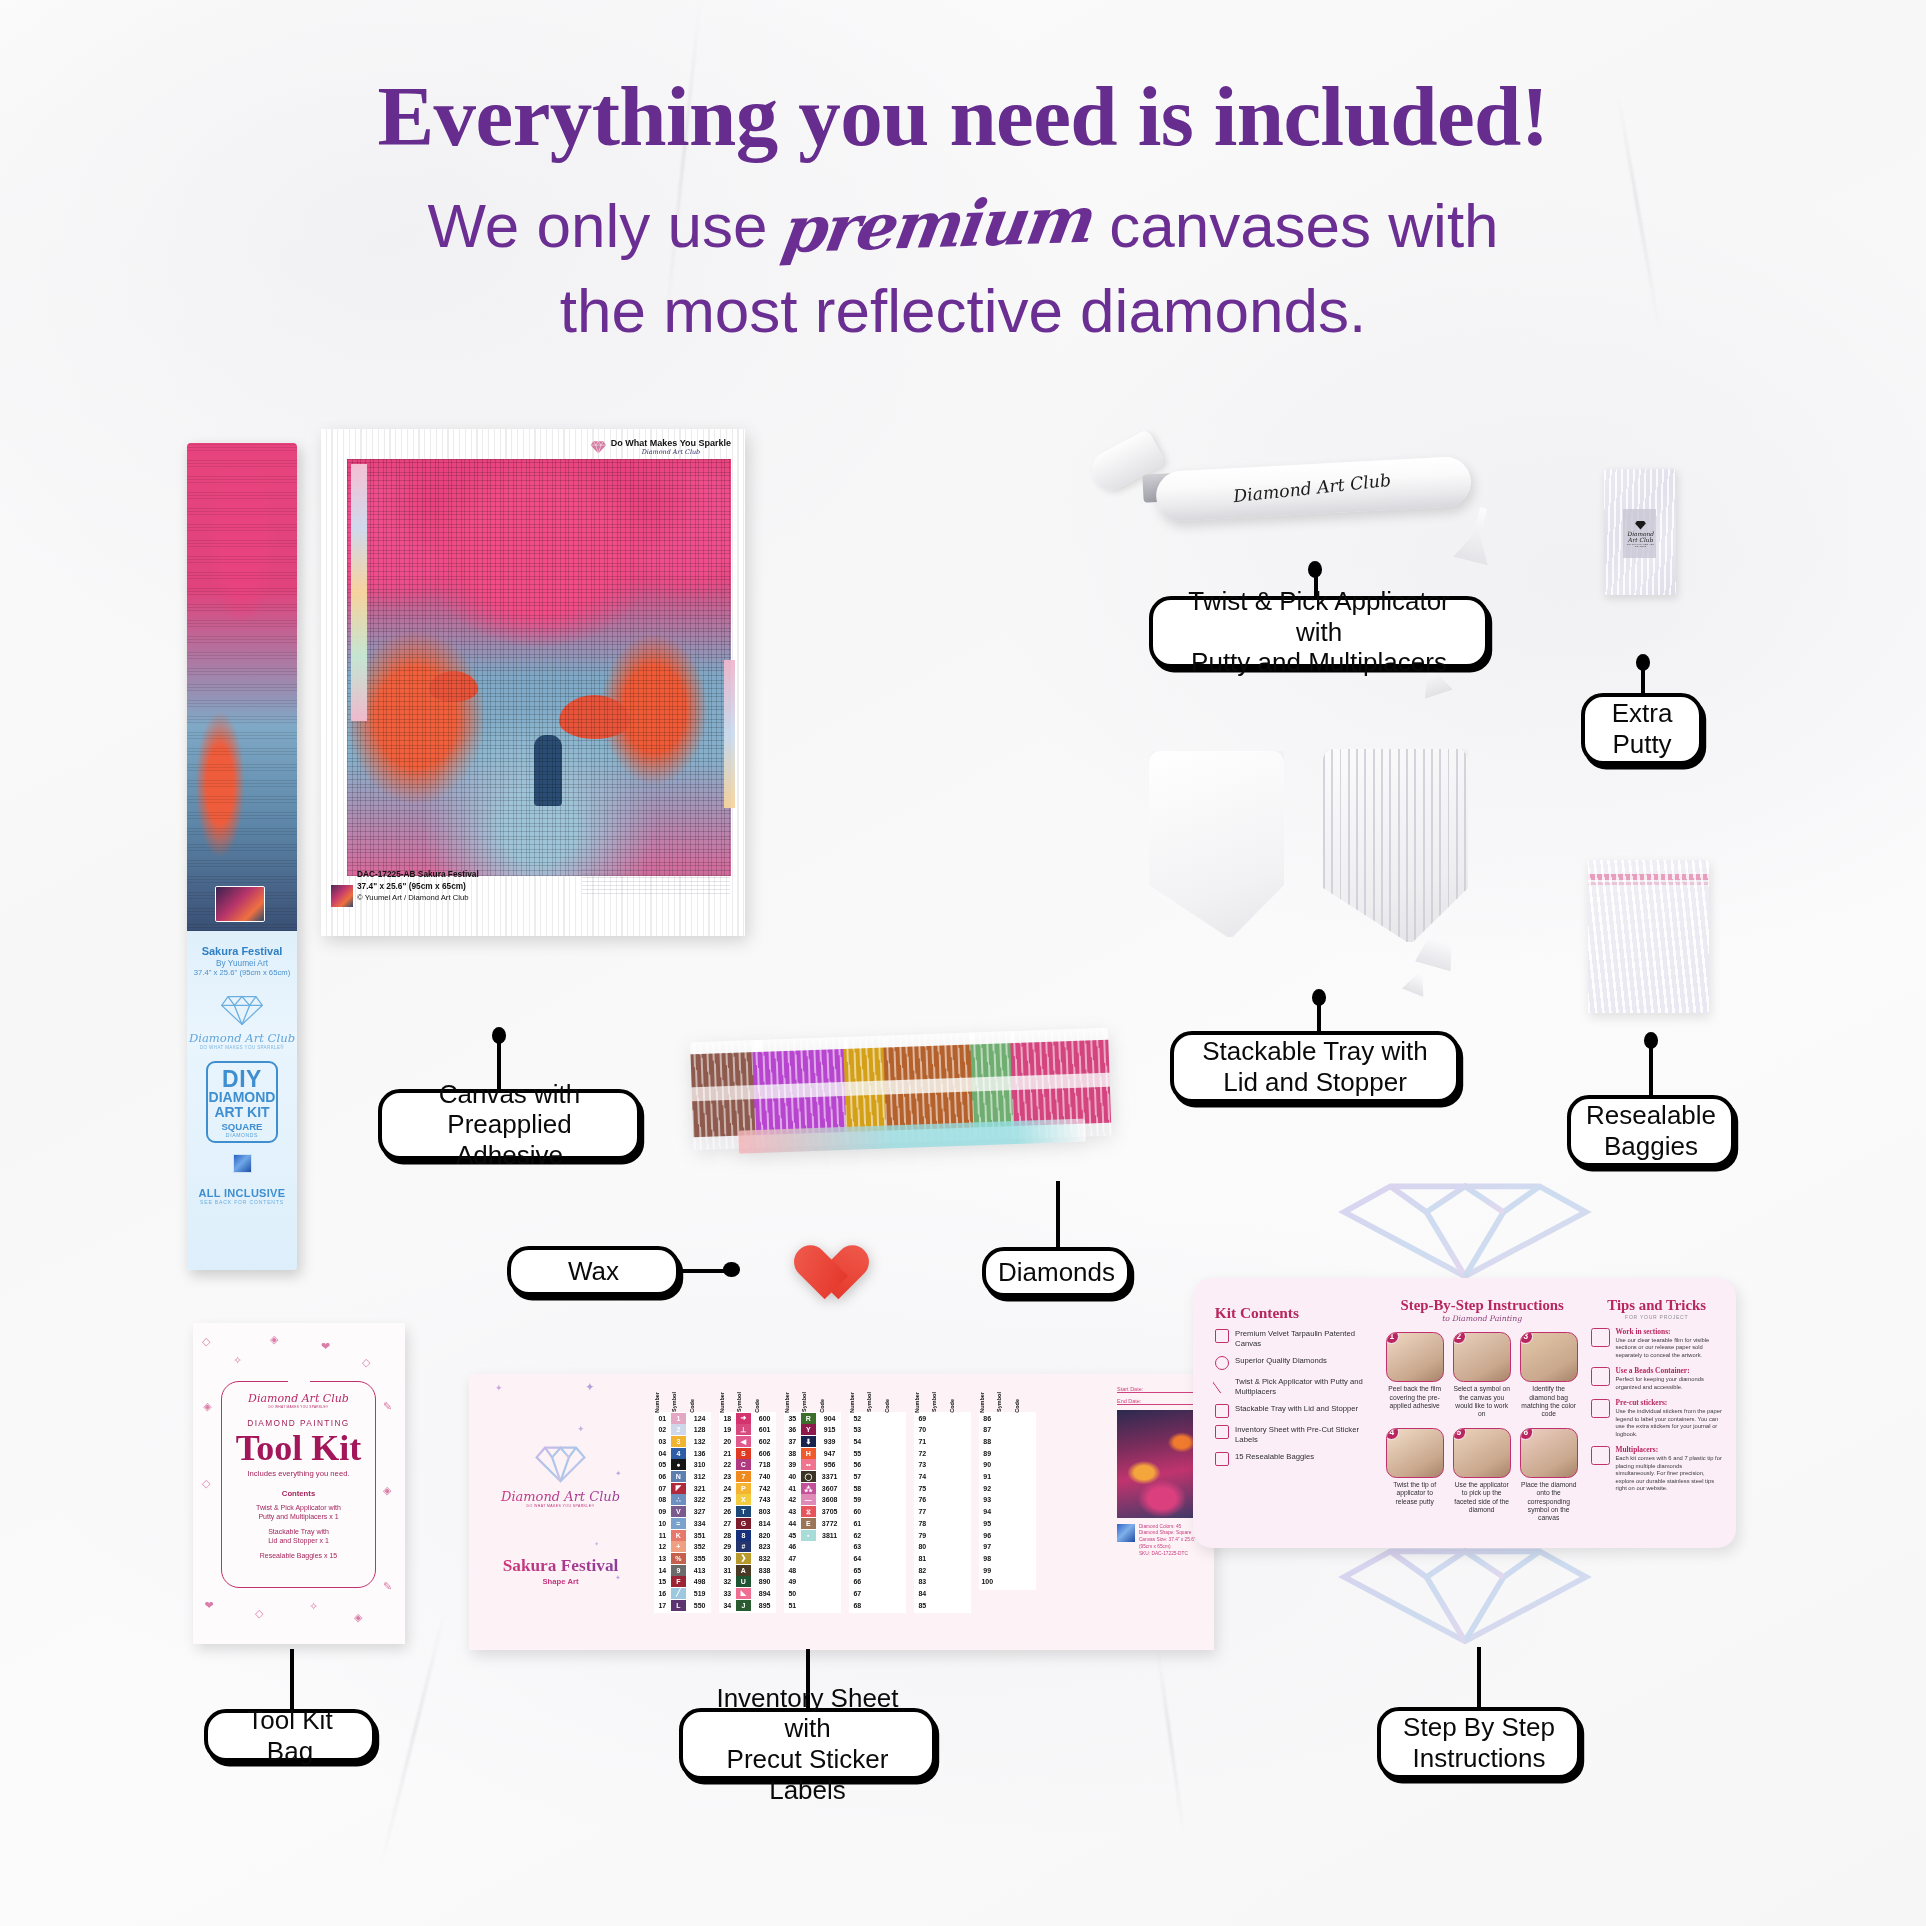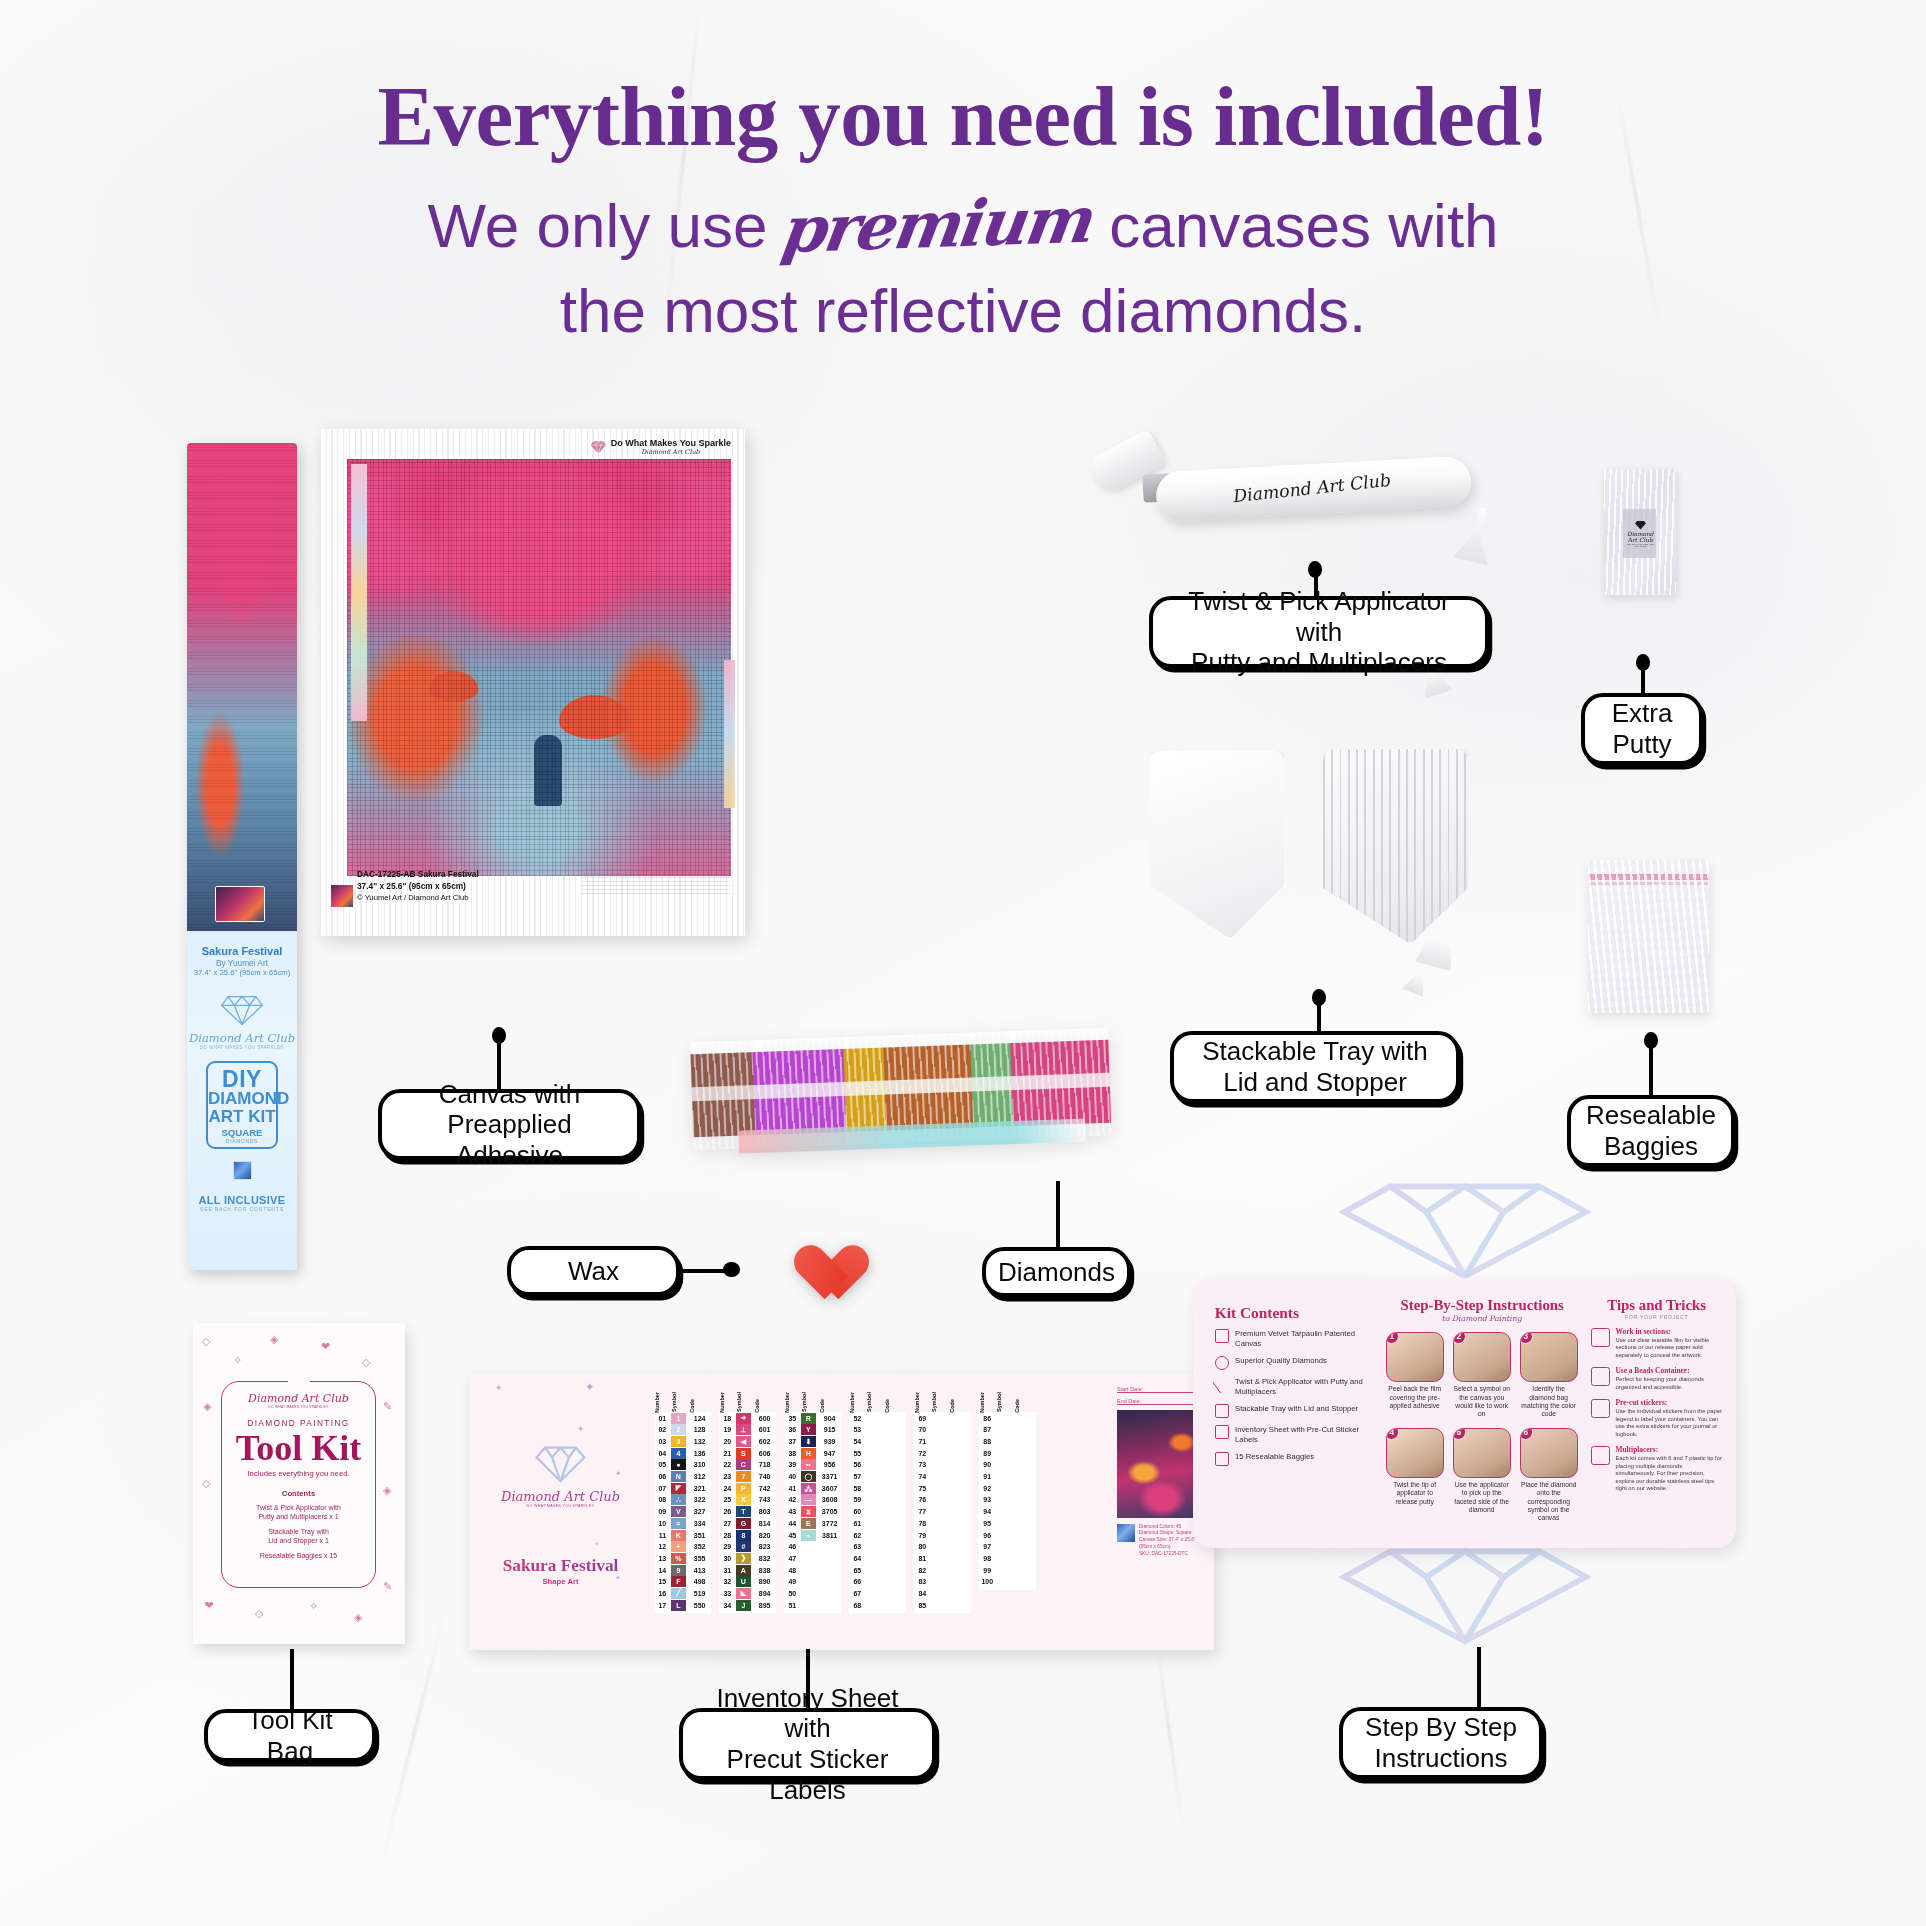--- a/index.html
+++ b/index.html
@@ -111,21 +111,21 @@
   .tube-label{position:absolute;left:0;top:488px;width:110px;height:339px;
     background:linear-gradient(180deg,#dff0fb,#eaf5fd 30%,#ddeffb 100%);
     color:#2f7fc4;text-align:center;padding-top:14px;}
   .tl-t{font-size:11px;font-weight:bold;color:#2f7fc4;}
   .tl-s{font-size:8.3px;color:#4a91ce;margin-top:1.3px;}
   .tl-s2{font-size:7.7px;color:#4a91ce;}
   .tl-brand{font-family:"DejaVu Serif",serif;font-style:italic;font-size:11.6px;color:#63a6db;margin-top:3.9px;}
   .tl-brand-sub{font-size:4.5px;letter-spacing:0.4px;color:#7cb6e2;}
   .diy-box{margin:11.6px auto 0;width:72px;border:2.6px solid #3f8fd0;border-radius:9px;padding:5.1px 0 2.6px;}
   .diy{font-size:23px;font-weight:bold;color:#3f8fd0;line-height:.95;letter-spacing:0.6px;}
-  .diy2{font-size:17px;font-weight:bold;color:#3f8fd0;line-height:1.05;}
+  .diy2{font-size:14px;font-weight:bold;color:#3f8fd0;line-height:1.05;}
   .diy3{font-size:9.6px;font-weight:bold;color:#3f8fd0;margin-top:1.3px;}
   .diy4{font-size:5.1px;color:#5ba2d8;letter-spacing:0.6px;}
   .gem{width:19px;height:19px;margin:11.6px auto 0;background:linear-gradient(135deg,#2a61c4,#6fa8e8 45%,#1f4fa8);border:1.3px solid #cfe2f5;}
   .allinc{font-size:11px;font-weight:bold;color:#3f8fd0;margin-top:14px;letter-spacing:0.3px;}
   .allinc2{font-size:5.1px;color:#6aaee0;letter-spacing:0.8px;}
 
   
   .pen{position:absolute;left:1156px;top:464px;width:315px;height:50px;
     border-radius:26px;
     background:linear-gradient(180deg,#ffffff 0%,#fafafa 35%,#e9e9ec 72%,#d8d8dd 100%);
@@ -1352,19 +1352,19 @@
     <span>Tool Kit Bag</span>
   </div>
 
   <div class="lead" style="left:806px;top:1649px;height:62px"></div>
   <div class="callout" style="left:679px;top:1708px;width:257px;height:72px;flex-direction:column">
     <span>Inventory Sheet with</span>
     <span>Precut Sticker Labels</span>
   </div>
 
   <div class="lead" style="left:1477px;top:1647px;height:62px"></div>
-  <div class="callout" style="left:1339px;top:1707px;width:204px;height:72px;flex-direction:column">
+  <div class="callout" style="left:1377px;top:1707px;width:204px;height:72px;flex-direction:column">
     <span>Step By Step</span>
     <span>Instructions</span>
   </div>
 
 </div>
 
 
 </body></html>

